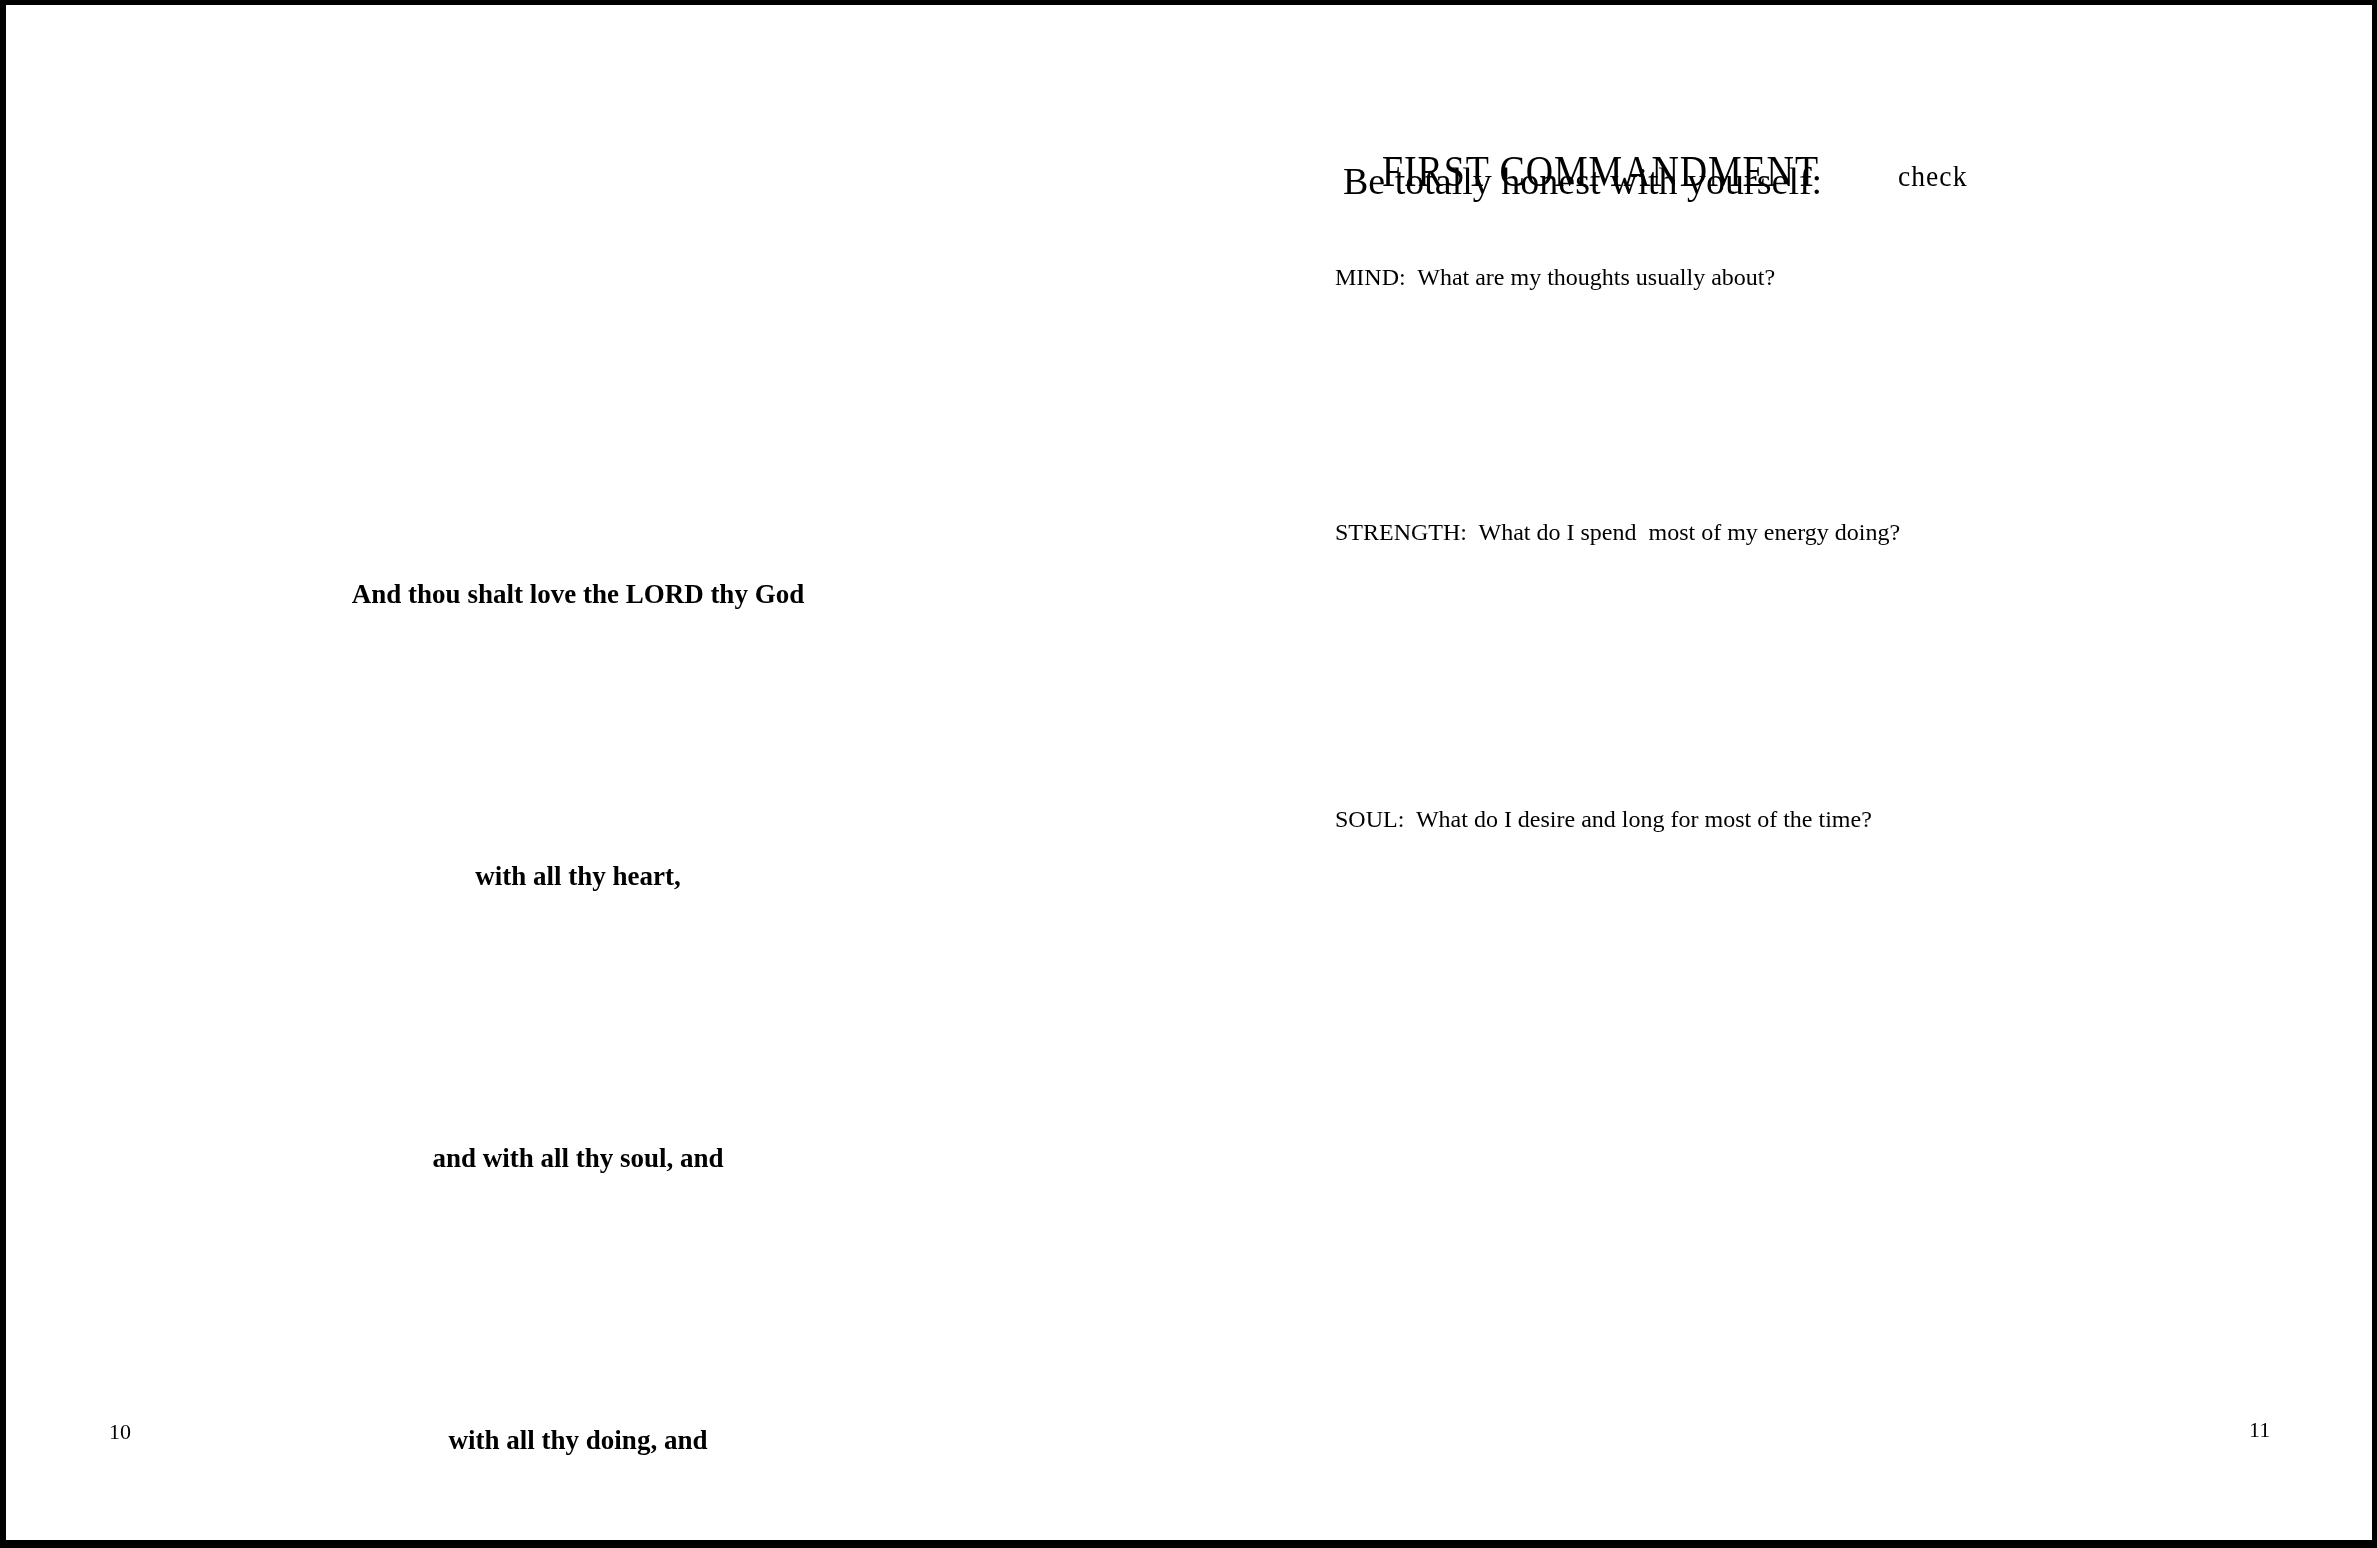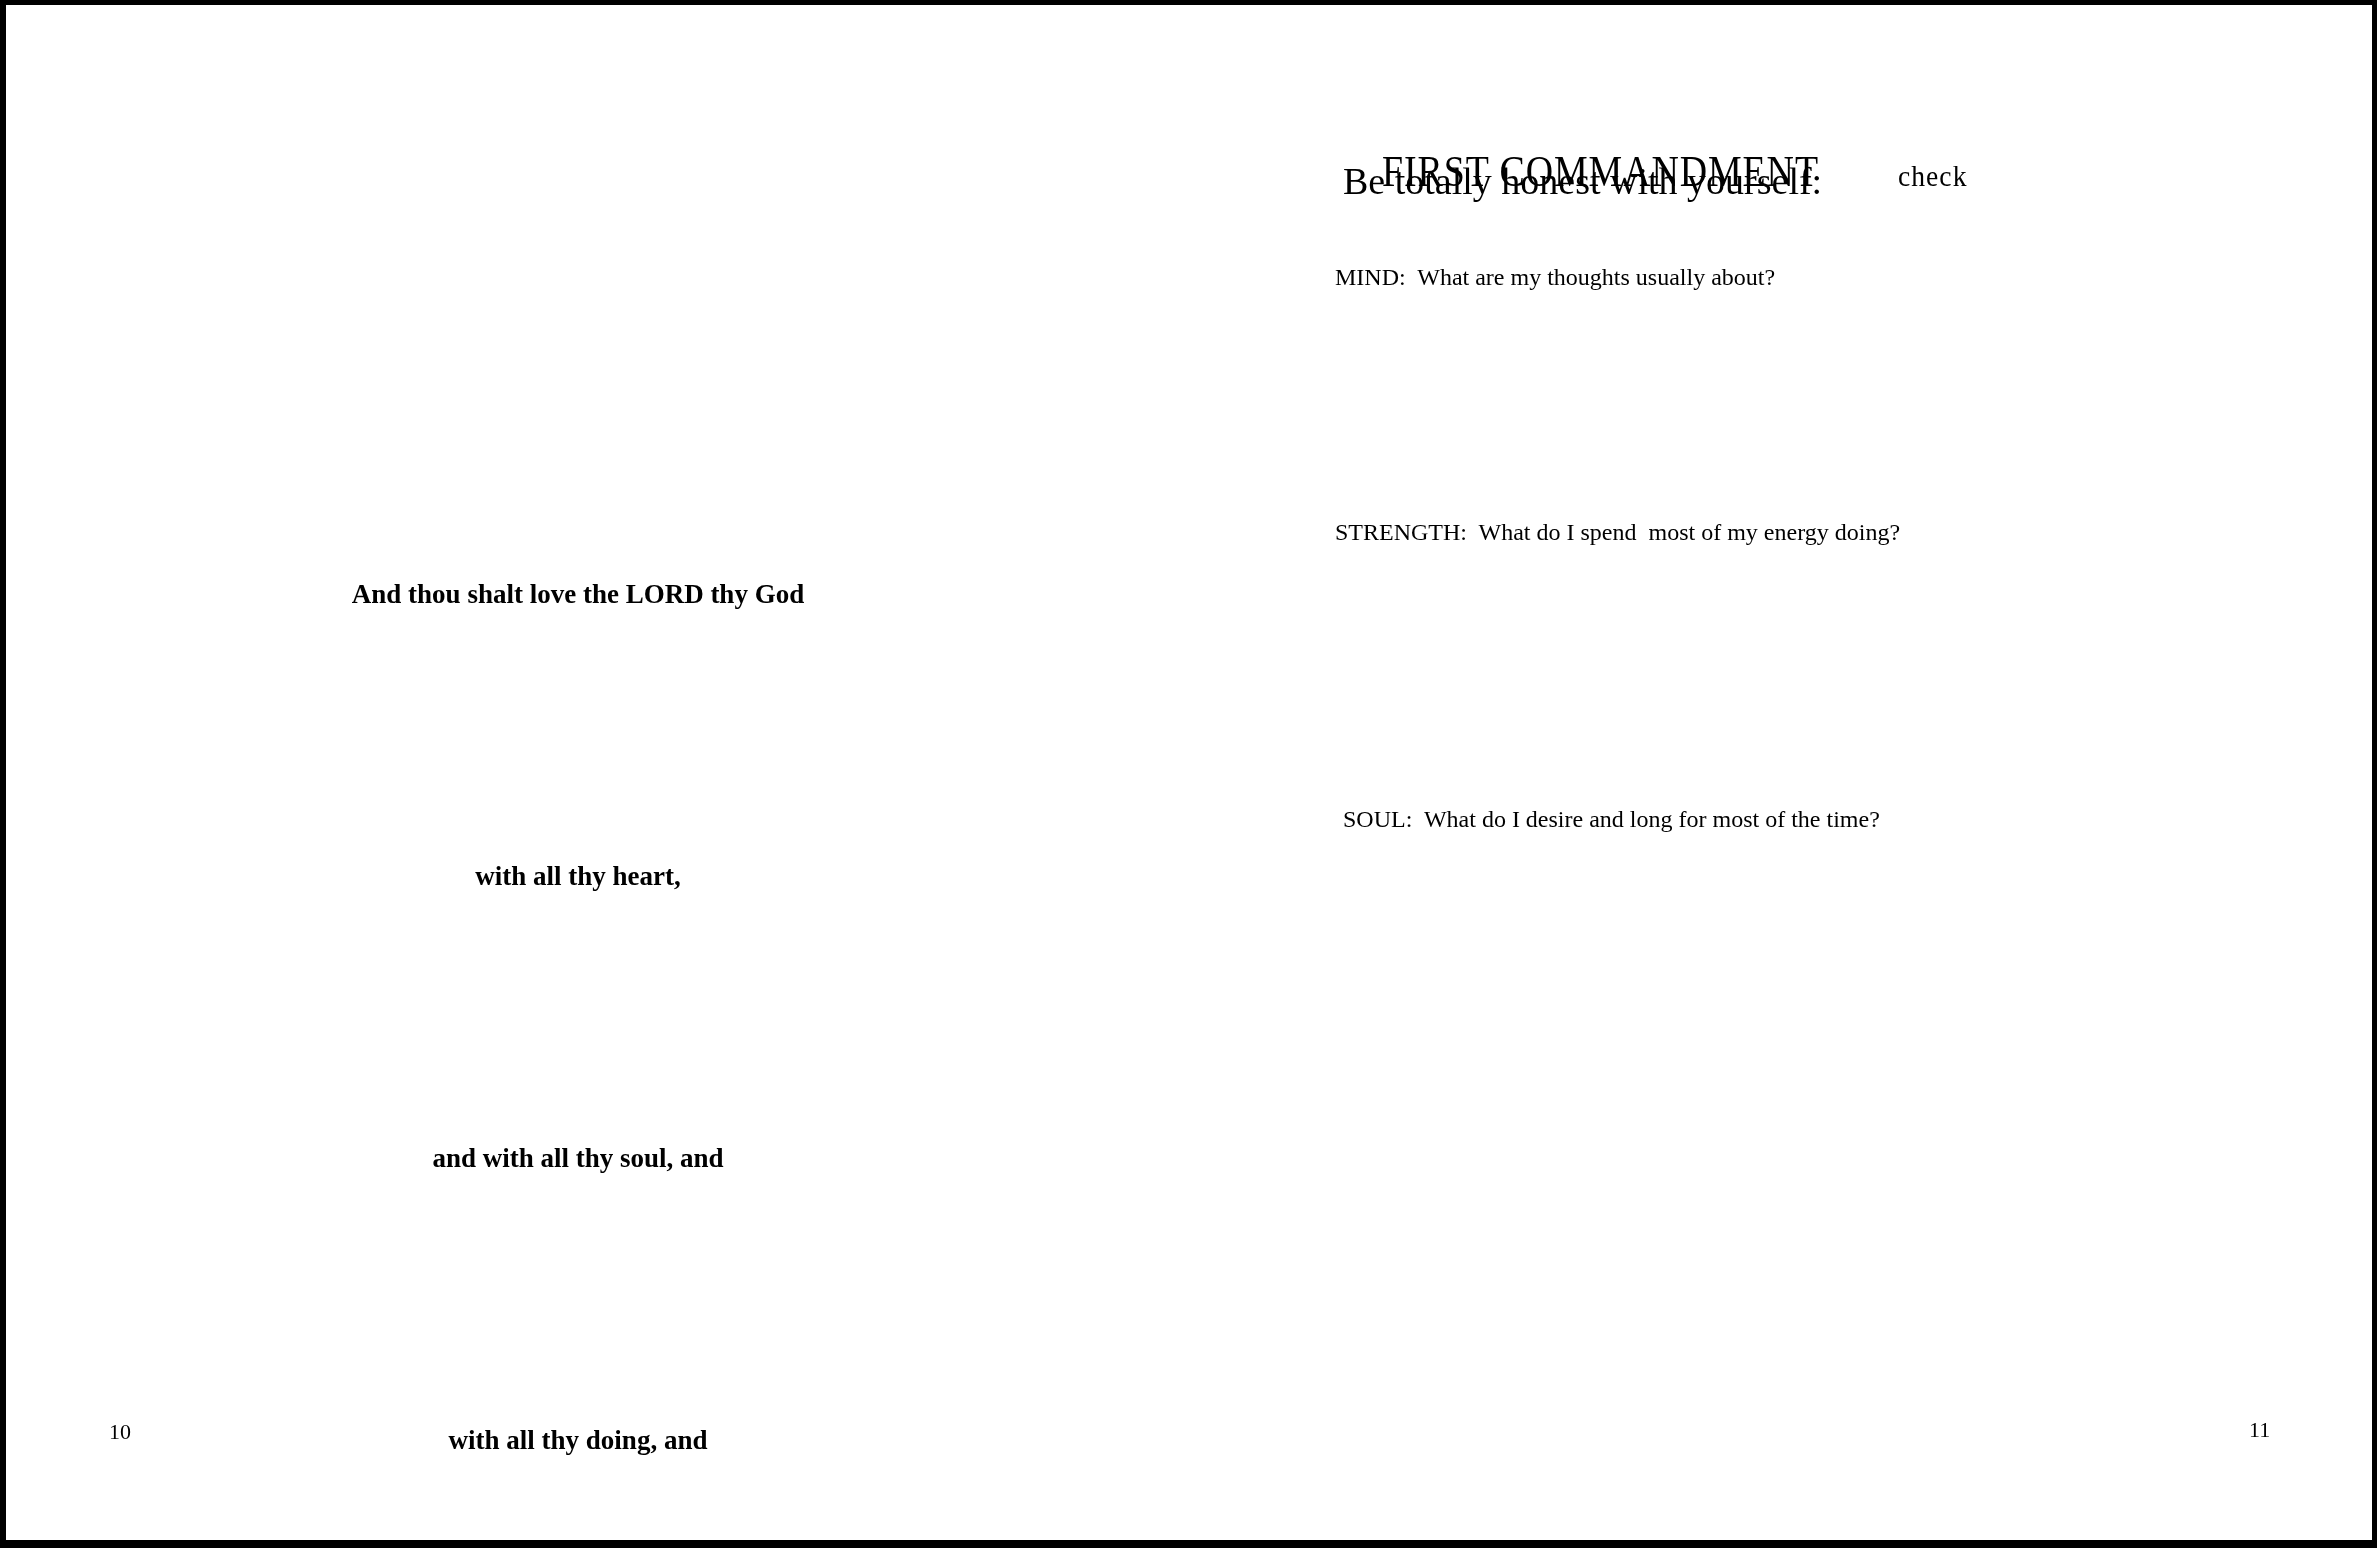--- a/index.html
+++ b/index.html
@@ -54,21 +54,21 @@
   .subtitle-block {
     left: 1343px; top: 167px;
     font-size: 38px; line-height: 29px;
   }
   .question {
     left: 1335px;
     font-size: 24px; line-height: 29px;
   }
   .q-mind     { top: 263px; }
   .q-strength { top: 518px; }
-  .q-soul     { top: 805px; margin-left: 8px; }
+  .q-soul     { top: 805px; }
   .q-heart    { top: 1126px; }
 
   
   .pagenum { font-size: 22px; line-height: 23.4px; }
   .pagenum-left  { left: 109px;  top: 1420px; }
   .pagenum-right { left: 2249px; top: 1418px; }
 </style>
 </head>
 <body>
 

